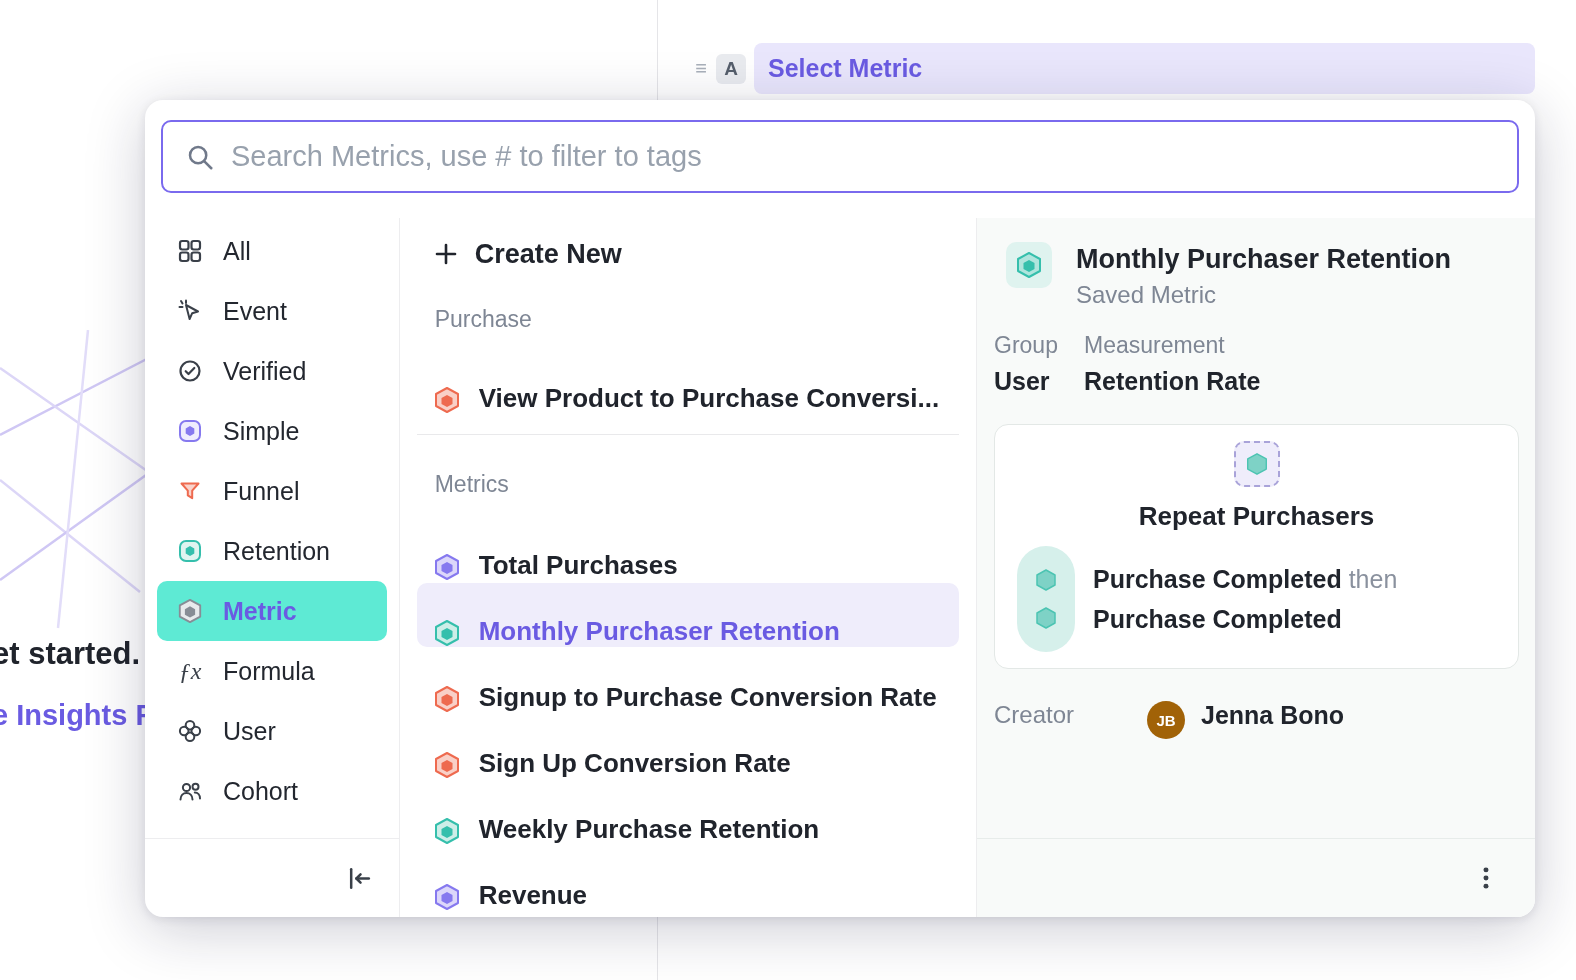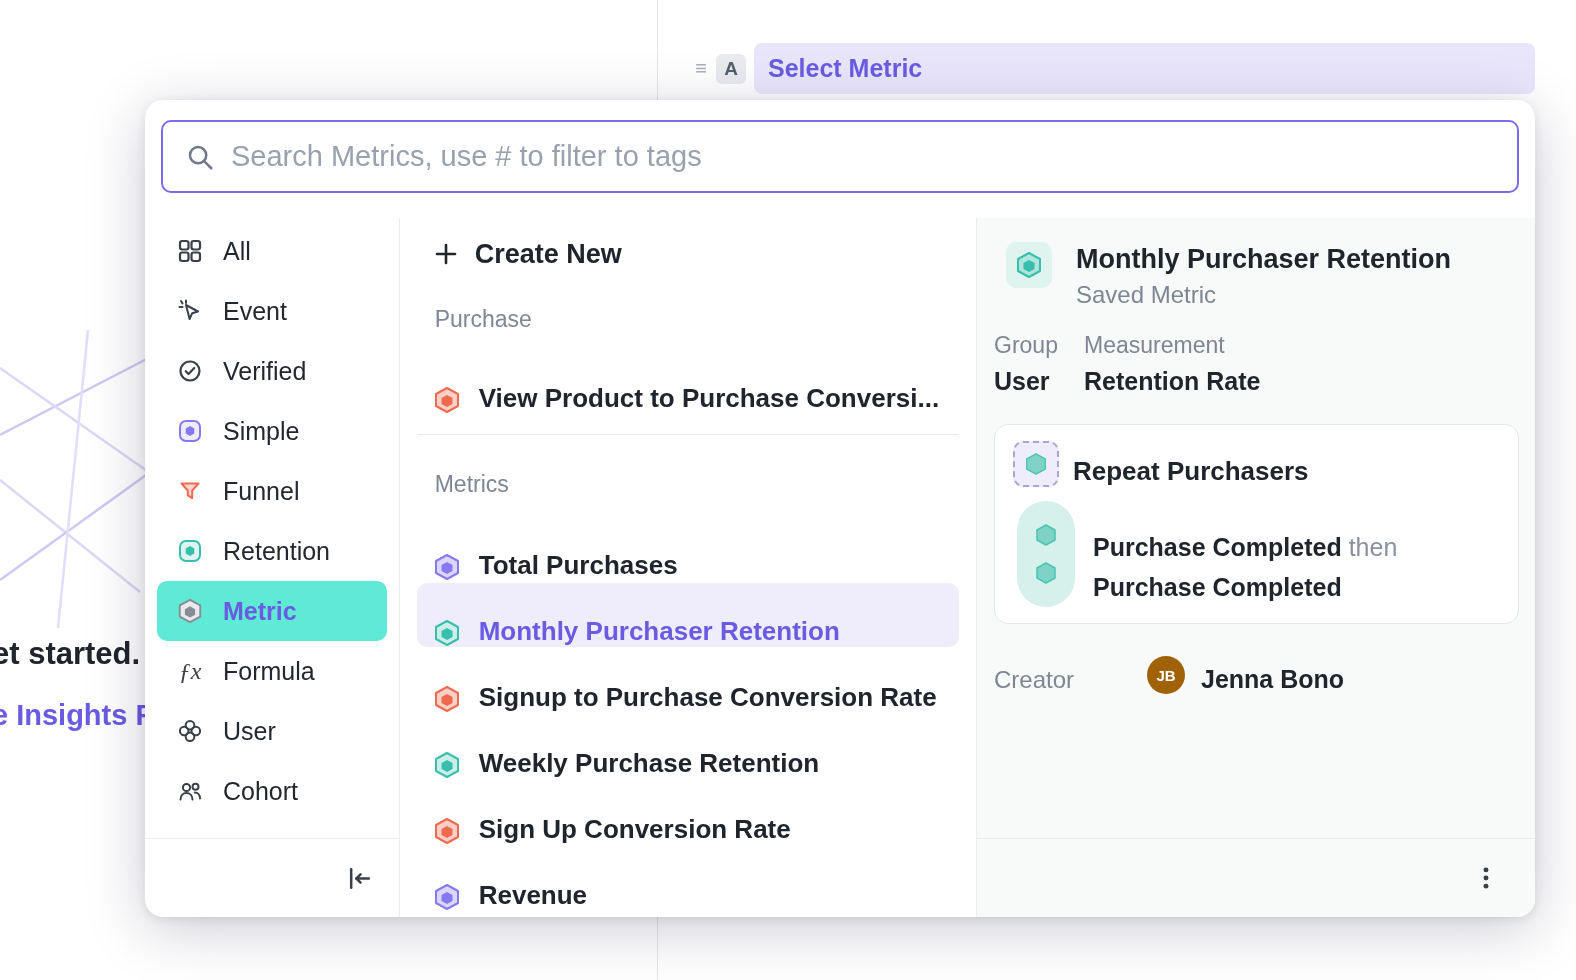--- a/index.html
+++ b/index.html
@@ -71,31 +71,31 @@
   .d-head { display:flex; gap:24px; margin-left:12px; align-items:flex-start; }
   .d-tile { width:46px; height:46px; border-radius:10px; background:#DFF3EF; display:flex; align-items:center;
     justify-content:center; flex:0 0 46px; }
   .d-title { font-size:27px; font-weight:700; color:#20242C; line-height:34px; }
   .d-sub { font-size:24px; color:#7E8694; margin-top:4px; line-height:30px; }
   .meta { margin-top:22px; display:grid; grid-template-columns:90px auto; row-gap:8px; }
   .meta .lab { font-size:23px; color:#7E8694; }
   .meta .val { font-size:25px; font-weight:600; color:#20242C; }
   .d-card { margin-top:28px; width:525px; background:#fff; border:1px solid #E3E8E6; border-radius:14px;
     padding:16px 18px; }
-  .c-head { display:flex; align-items:flex-end; gap:14px; }
+  .c-head { display:flex; align-items:center; gap:14px;flex-direction:column; }
   .c-tile { width:46px; height:46px; border-radius:10px; border:2px dashed #A9A3D9; background:#EFEDFB;
     display:flex; align-items:center; justify-content:center; flex:0 0 46px; }
   .c-title { font-size:26px; font-weight:700; color:#20242C; }
   .c-steps { margin-top:14px; display:flex; gap:18px; padding-left:4px; }
   .c-pill { width:58px; height:106px; border-radius:30px; background:#D6F0EB; display:flex; flex-direction:column;
     align-items:center; justify-content:center; gap:14px; flex:0 0 58px; }
-  .c-lines { display:flex; flex-direction:column; justify-content:flex-end; line-height:40px; }
+  .c-lines { display:flex; flex-direction:column; justify-content:center; line-height:40px; }
   .c-line { font-size:25px; font-weight:700; color:#20242C; white-space:nowrap; }
   .c-then { font-weight:400; color:#8A919E; }
-  .creator { margin-top:32px; display:flex; align-items:flex-end; }
+  .creator { margin-top:32px; display:flex; align-items:flex-start; }
   .creator .lab { font-size:24px; color:#7E8694; flex:0 0 153px; }
   .avatar { width:38px; height:38px; border-radius:50%; background:#a16207; color:#fff; font-size:15px;
     font-weight:700; display:flex; align-items:center; justify-content:center; margin-right:16px; }
   .creator .name { font-size:25px; font-weight:600; color:#20242C; }
   .d-footer { position:absolute; left:0; right:0; bottom:0; height:79px; border-top:1px solid #E7ECEA;
     display:flex; align-items:center; justify-content:flex-end; padding-right:36px; }
   .kebab-btn { background:none; border:none; cursor:pointer; display:flex; }
 </style>
 </head>
 <body>
@@ -293,32 +293,32 @@
         <div class="row mrow">
           <svg class="hexicon" viewBox="0 0 28 28">
             <polygon points="14,2 25,8 25,20 14,26 3,20 3,8" fill="#F9D0C7" stroke="#EE6A4F" stroke-width="2" stroke-linejoin="round"></polygon>
             <polygon points="14,9 19.5,12 19.5,18 14,21 8.5,18 8.5,12" fill="#EE6A4F"></polygon>
           </svg>
           <span class="row-label">Signup to Purchase Conversion Rate</span>
         </div>
 
         <div class="row mrow">
           <svg class="hexicon" viewBox="0 0 28 28">
+            <polygon points="14,2 25,8 25,20 14,26 3,20 3,8" fill="#F9D0C7" stroke="#EE6A4F" stroke-width="2" stroke-linejoin="round"></polygon>
+            <polygon points="14,9 19.5,12 19.5,18 14,21 8.5,18 8.5,12" fill="#EE6A4F"></polygon>
+          </svg>
+          <span class="row-label">Sign Up Conversion Rate</span>
+        </div>
+
+        <div class="row mrow">
+          <svg class="hexicon" viewBox="0 0 28 28">
             <polygon points="14,2 25,8 25,20 14,26 3,20 3,8" fill="#CDEEE8" stroke="#35BFAC" stroke-width="2" stroke-linejoin="round"></polygon>
             <polygon points="14,9 19.5,12 19.5,18 14,21 8.5,18 8.5,12" fill="#35BFAC"></polygon>
           </svg>
           <span class="row-label">Weekly Purchase Retention</span>
-        </div>
-
-        <div class="row mrow">
-          <svg class="hexicon" viewBox="0 0 28 28">
-            <polygon points="14,2 25,8 25,20 14,26 3,20 3,8" fill="#F9D0C7" stroke="#EE6A4F" stroke-width="2" stroke-linejoin="round"></polygon>
-            <polygon points="14,9 19.5,12 19.5,18 14,21 8.5,18 8.5,12" fill="#EE6A4F"></polygon>
-          </svg>
-          <span class="row-label">Sign Up Conversion Rate</span>
         </div>
 
         <div class="row mrow">
           <svg class="hexicon" viewBox="0 0 28 28">
             <polygon points="14,2 25,8 25,20 14,26 3,20 3,8" fill="#DCD7FA" stroke="#8679EF" stroke-width="2" stroke-linejoin="round"></polygon>
             <polygon points="14,9 19.5,12 19.5,18 14,21 8.5,18 8.5,12" fill="#8679EF"></polygon>
           </svg>
           <span class="row-label">Revenue</span>
         </div>
 

